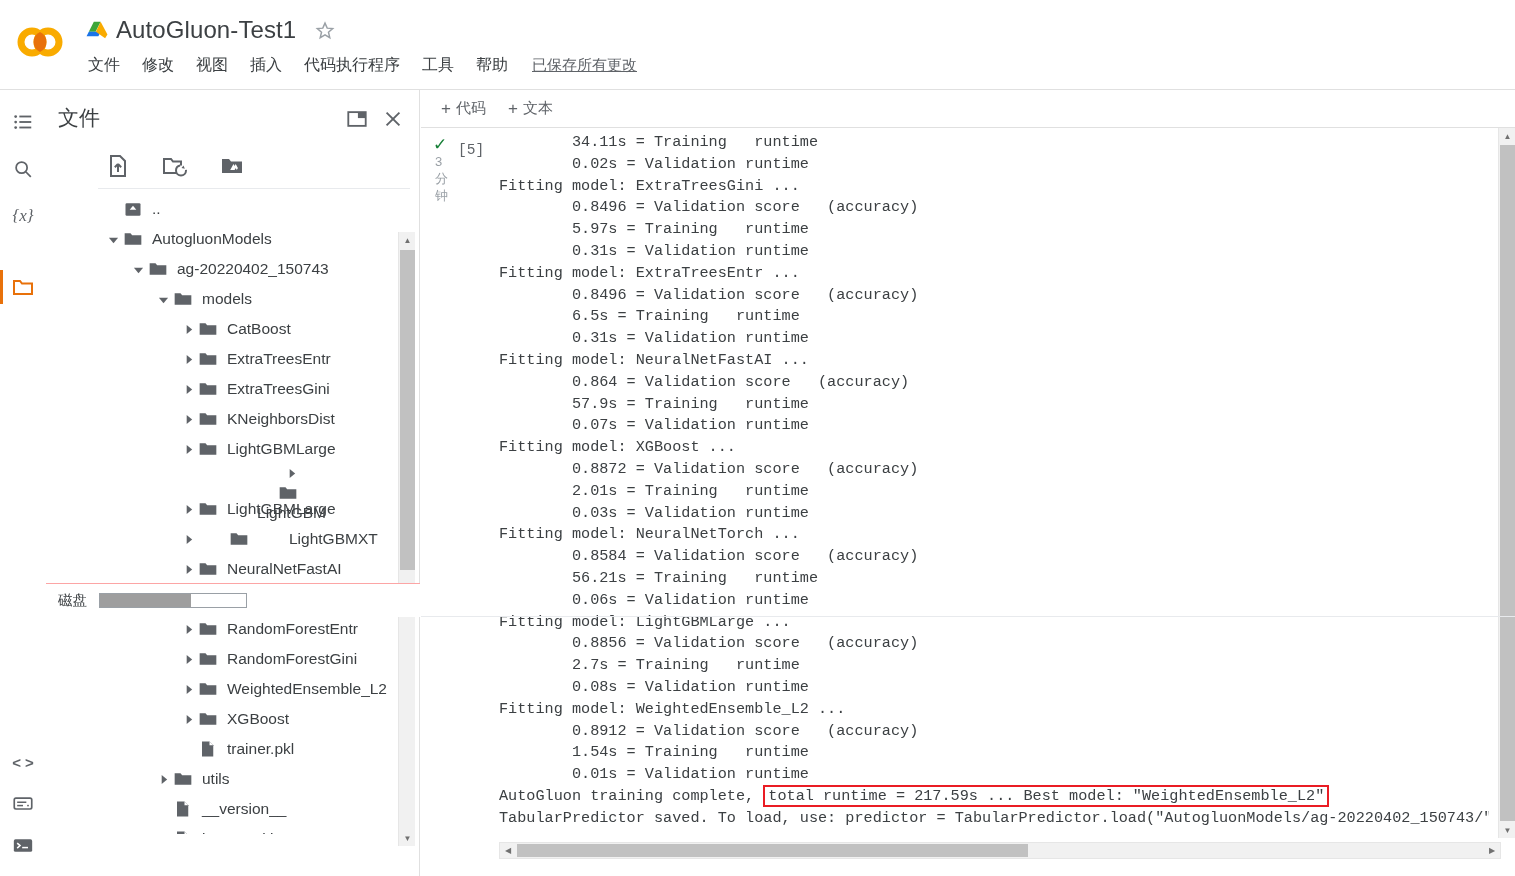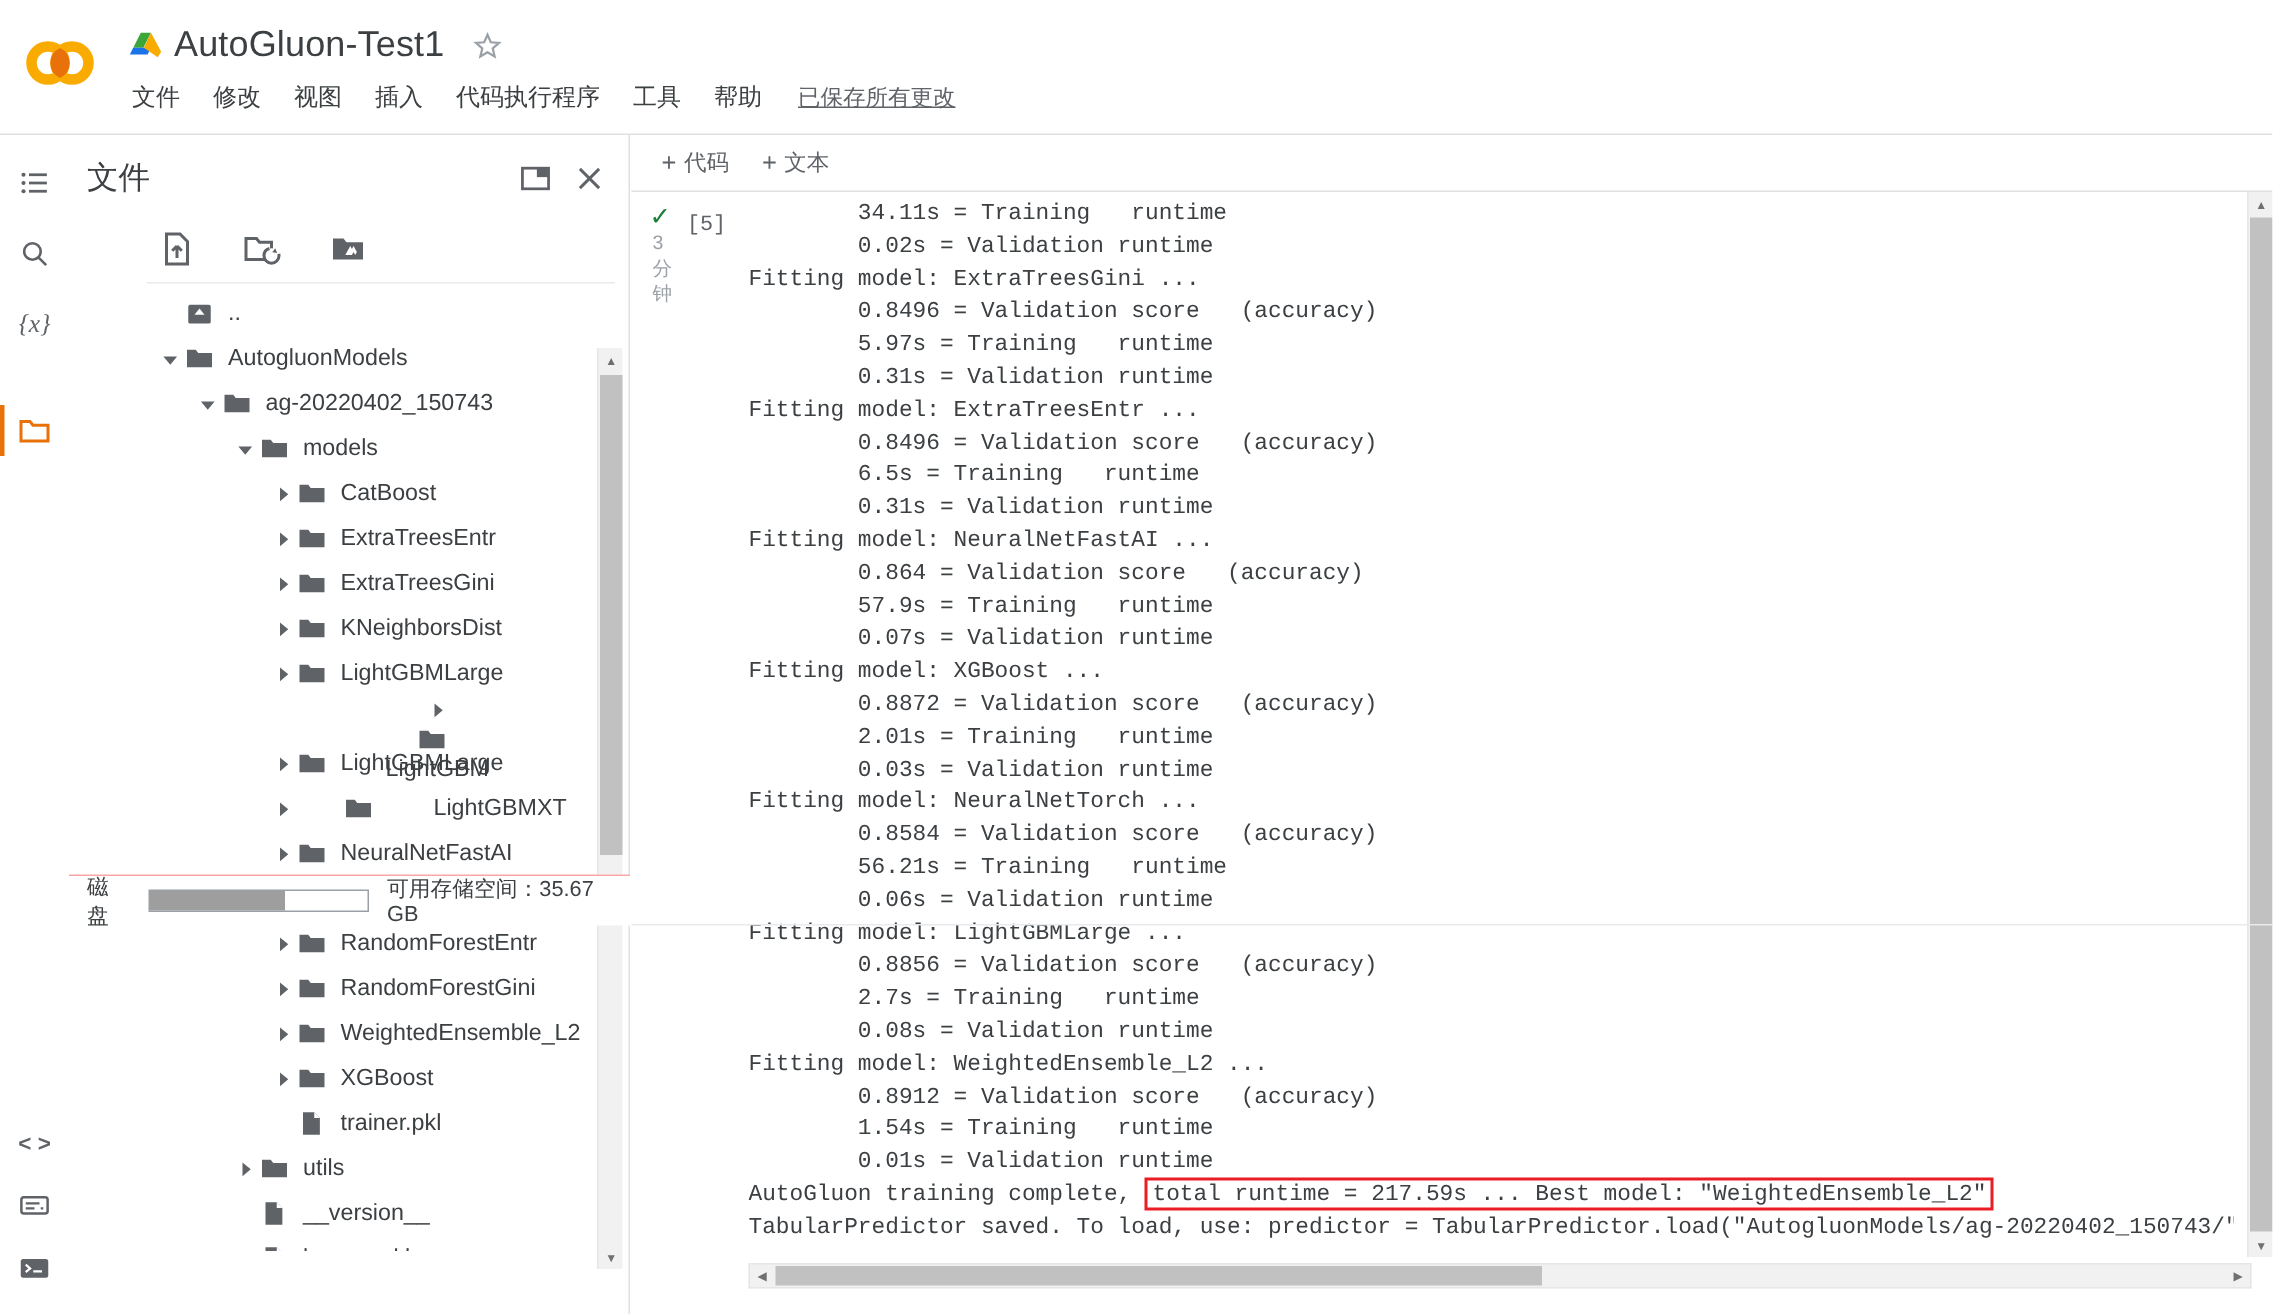--- a/index.html
+++ b/index.html
@@ -500,21 +500,20 @@
     <div class="tree-sb-up">▲</div>
     <div class="tree-sb-thumb"></div>
     <div class="tree-sb-dn">▼</div>
   </div>
 
   <div class="disk-bar">
     <span class="disk-label">磁盘</span>
     <span class="disk-meter">
       <span class="disk-fill" id="disk-fill" style="width: 62%;"></span>
     </span>
-    <span class="disk-free">可用存储空间：35.67 GB</span>
   </div>
 
   <div class="nb">
     <div class="nb-toolbar">
       <div class="nb-tb-btn">
         <span class="nb-tb-plus">+</span>
         <span>代码</span>
       </div>
       <div class="nb-tb-btn">
         <span class="nb-tb-plus">+</span>

